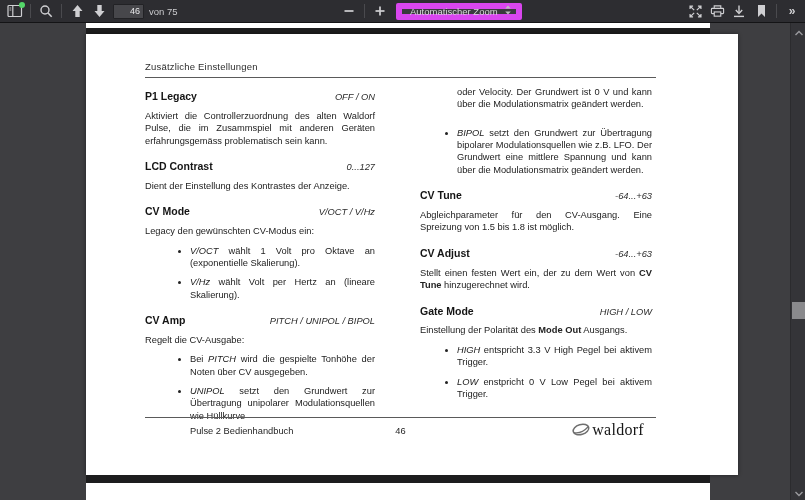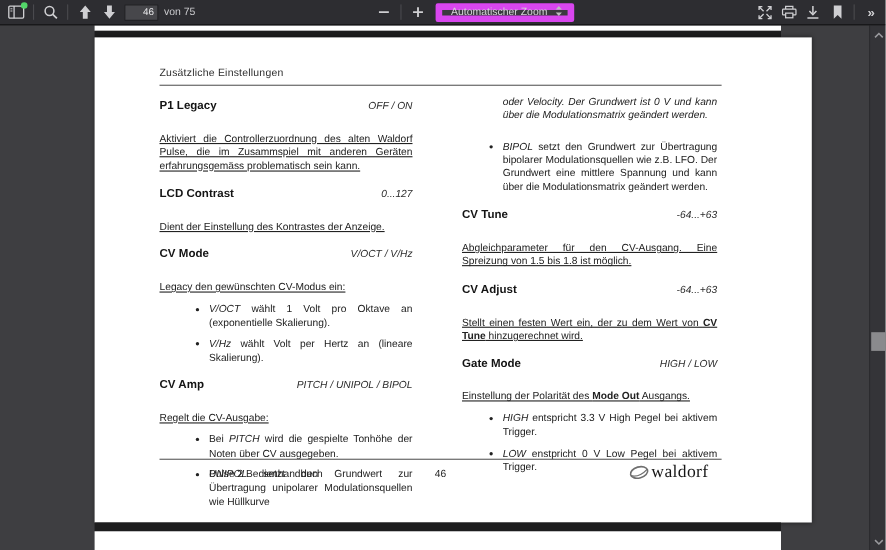--- a/index.html
+++ b/index.html
@@ -71,22 +71,22 @@
 
   .col { position:absolute; top:52px; font-size:9.3px; line-height:1.33; color:#222; }
   .col-left  { left:59px;  width:230px; }
   .col-right { left:334px; width:232px; }
 
   .sec { margin-top:13px; }
   .sec:first-child { margin-top:4px; }
   .sec-head { display:flex; justify-content:space-between; align-items:baseline; }
   .sec-title { font-weight:bold; font-size:10.5px; color:#141414; }
   .sec-value { font-style:italic; font-size:9.3px; color:#2b2b2b; }
-  p.body { margin:16px 0 0 0; text-align:justify;text-decoration:underline; }
-  p.cont { margin:0 0 16px 37px; text-align:justify;font-style:italic; }
+  p.body { margin:6px 0 0 0; text-align:justify; }
+  p.cont { margin:0 0 16px 37px; text-align:justify; }
   ul.blist { margin:0; padding:0 0 0 45px; }
   .col-right ul.blist { padding-left:37px; }
   ul.blist li { margin-top:7px; text-align:justify; }
   i.em { font-style:italic; }
   b.bd { font-weight:bold; }
 
   
   .footer-rule { position:absolute; left:59px; top:383px; width:511px; border-top:1px solid #5a5a5a; }
   .page-footer {
     position:absolute; left:59px; top:389px; width:511px; height:18px;

